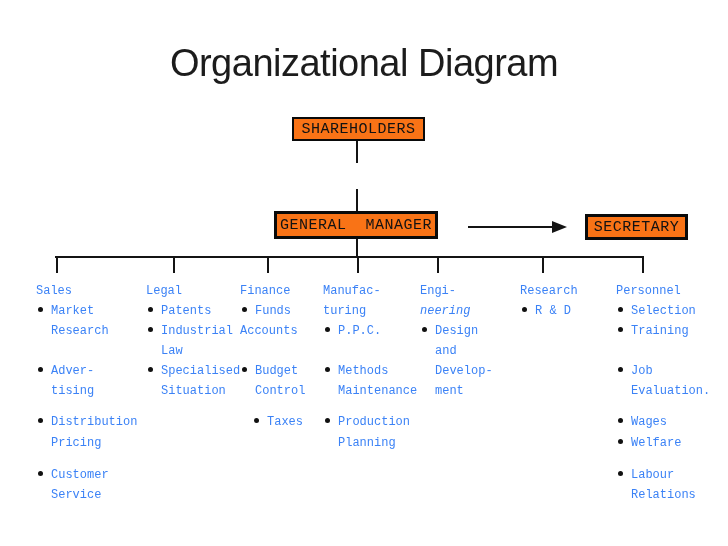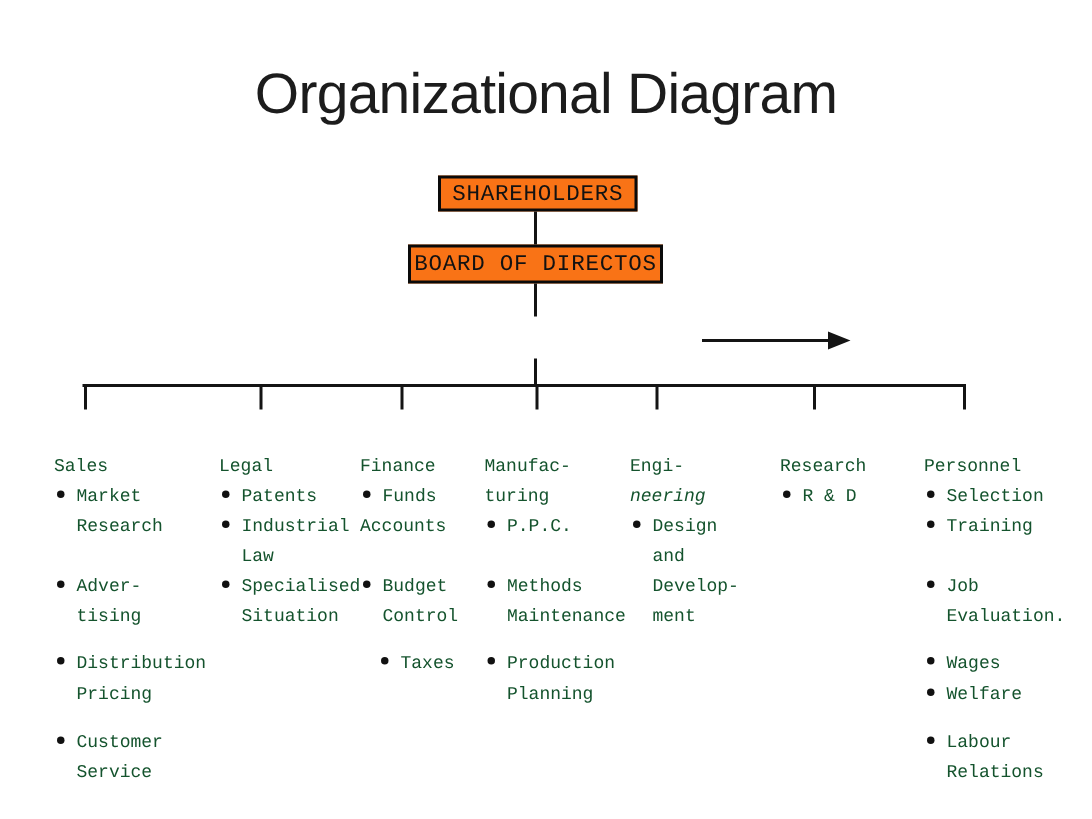--- a/index.html
+++ b/index.html
@@ -38,44 +38,44 @@
   }
   .obox.thick { border-width: 3px; }
   .vline { position: absolute; width: 2px; background: #141414; }
   .hline { position: absolute; height: 2px; background: #141414; }
   .tick  { position: absolute; width: 2px; height: 17px; background: #141414; }
   .arrow-svg { position: absolute; left: 464px; top: 219px; }
   .entry {
     position: absolute;
     font-size: 12px;
     line-height: 15px;
-    color: #14532d;
+    color: #3b82f6;
     white-space: pre;
-    margin-top: 20px;
   }
   .dot {
     display: inline-block;
     width: 5px;
     height: 5px;
     border-radius: 50%;
     background: #111111;
     margin-left: 2px;
     margin-right: 8px;
     vertical-align: 2px;
   }
 </style>
 </head>
 <body>
 
 <div class="slide">
 
   <div class="title">Organizational Diagram</div>
 
   <div class="obox" style="left:292px; top:117px; width:133px; height:24px;">SHAREHOLDERS</div>
-  <div class="obox" style="left:272px; top:163px; width:170px; height:26px;">BOARD OF DIRECTOS</div>
+  <div class="obox thick" style="left:274px; top:211px; width:164px; height:28px;">GENERAL  MANAGER</div>
+  <div class="obox thick" style="left:585px; top:214px; width:103px; height:26px;">SECRETARY</div>
 
   <div class="vline" style="left:356px; top:141px; height:22px;"></div>
   <div class="vline" style="left:356px; top:189px; height:22px;"></div>
   <div class="vline" style="left:356px; top:239px; height:18px;"></div>
   <div class="hline" style="left:55px; top:256px; width:588px;"></div>
   <div>
       <div class="tick" style="left: 56px; top: 256px;"></div>
       <div class="tick" style="left: 173px; top: 256px;"></div>
       <div class="tick" style="left: 267px; top: 256px;"></div>
       <div class="tick" style="left: 357px; top: 256px;"></div>

